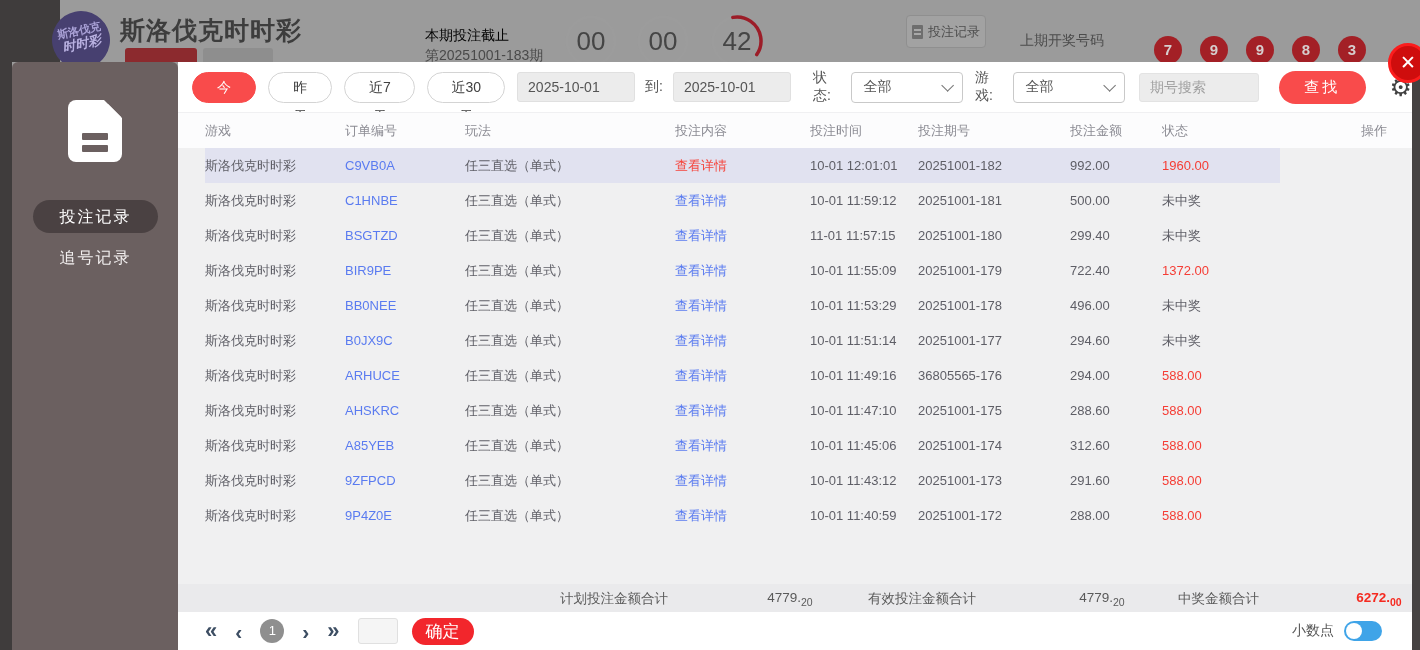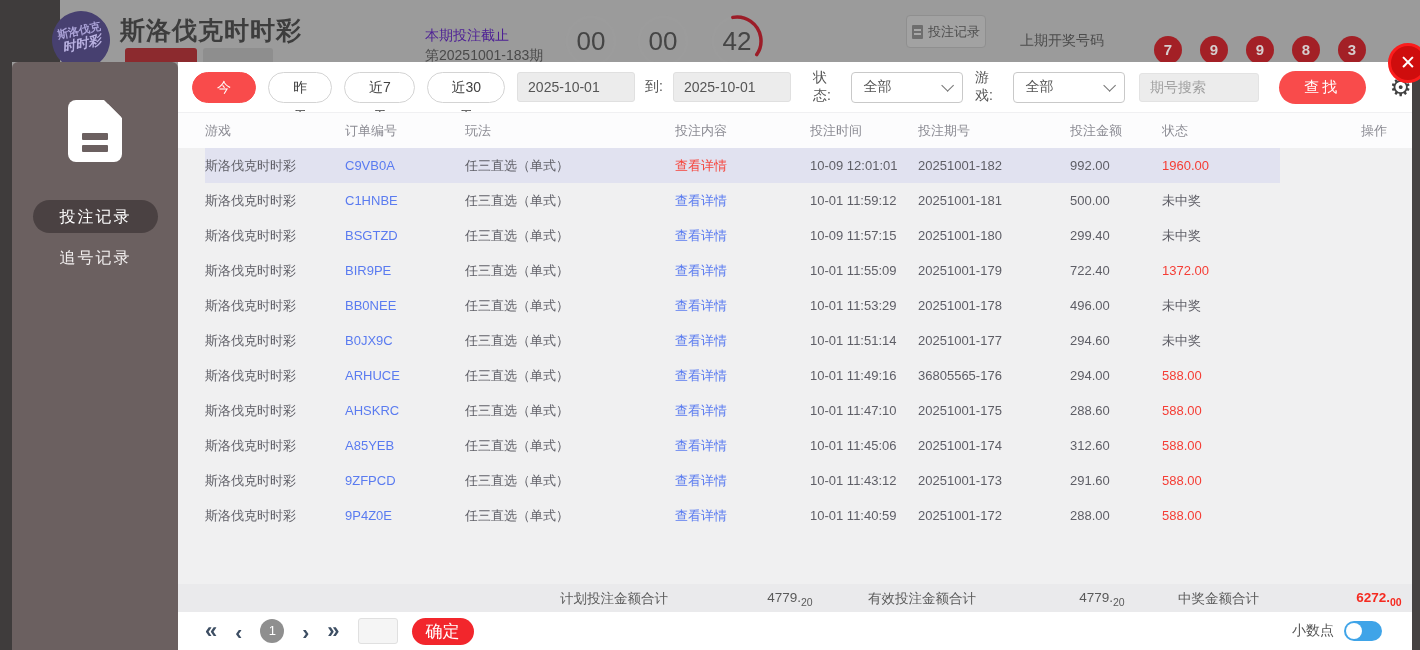--- a/index.html
+++ b/index.html
@@ -7,21 +7,21 @@
   body { font-family:"Liberation Sans","DejaVu Sans",sans-serif; background:#9b9b9b; position:relative; }
 
   
   .bg-header { position:absolute; left:0; top:0; width:1420px; height:62px; background:#9b9b9b; overflow:hidden; z-index:1; }
   .corner-dark { position:absolute; left:0; top:0; width:60px; height:62px; background:#3f3c3c; }
   .logo-badge { position:absolute; left:52px; top:11px; width:58px; height:58px; border-radius:50%; background:#474070; color:#a9a1d6; text-align:center; transform:rotate(-12deg); padding-top:13px; line-height:13px; font-size:11px; font-weight:bold; }
   .logo-badge .l2 { font-style:italic; font-size:13px; color:#b8b0e0; }
   .page-title { position:absolute; left:120px; top:14px; font-size:25px; font-weight:bold; color:#3d3d3d; letter-spacing:1px; }
   .hdr-btn-red { position:absolute; left:125px; top:48px; width:72px; height:26px; background:#8c2a2e; border-radius:3px; }
   .hdr-btn-grey { position:absolute; left:203px; top:48px; width:70px; height:26px; background:#8e8e8e; border-radius:3px; }
-  .deadline { position:absolute; left:425px; top:27px; font-size:14px; color:#4c1d95;font-family:Liberation Serif, serif; }
+  .deadline { position:absolute; left:425px; top:27px; font-size:14px; color:#000000;font-family:Liberation Serif, serif; }
   .deadline-period { position:absolute; left:425px; top:47px; font-size:14px; color:#4a4a4a; }
   .cd-circle { position:absolute; top:14px; width:54px; height:54px; }
   .cd-circle .num { position:absolute; left:0; top:12px; width:54px; text-align:center; font-size:26px; color:#454545; }
   .bet-rec-btn { position:absolute; left:906px; top:15px; width:80px; height:33px; background:#a2a2a2; border:1px solid #8f8f8f; border-radius:4px; display:flex; align-items:center; justify-content:center; gap:5px; font-size:13px; color:#4e4e4e; }
   .doc-mini { width:11px; height:14px; background:#6e6e6e; border-radius:1px; position:relative; }
   .doc-mini::before, .doc-mini::after { content:""; position:absolute; left:2px; height:2px; width:7px; background:#a8a8a8; }
   .doc-mini::before { top:4px; } .doc-mini::after { top:8px; }
   .lastdraw-label { position:absolute; left:1020px; top:32px; font-size:14px; color:#4c4c4c; }
   .ball { position:absolute; top:36px; width:28px; height:28px; border-radius:50%; background:#a32026; color:#d6cece; font-weight:bold; font-size:15px; text-align:center; line-height:28px; }
 
@@ -188,21 +188,21 @@
     <div class="c-r">状态</div>
     <div class="th-op">操作</div>
   </div>
 
   <div class="tbody" id="tbody">
     <div class="trow hl">
       <div class="c-game">斯洛伐克时时彩</div>
       <div><span class="order-link">C9VB0A</span></div>
       <div class="c-play">任三直选（单式）</div>
       <div><span class="detail-link red">查看详情</span></div>
-      <div class="c-time">10-09 12:01:01</div>
+      <div class="c-time">10-01 12:01:01</div>
       <div class="c-period">20251001-182</div>
       <div class="c-r c-amount">992.00</div>
       <div class="c-r c-status status-win">1960.00</div>
       <div class="c-op"></div>
     </div>
 
     <div class="trow">
       <div class="c-game">斯洛伐克时时彩</div>
       <div><span class="order-link">C1HNBE</span></div>
       <div class="c-play">任三直选（单式）</div>
@@ -212,21 +212,21 @@
       <div class="c-r c-amount">500.00</div>
       <div class="c-r c-status">未中奖</div>
       <div class="c-op"></div>
     </div>
 
     <div class="trow">
       <div class="c-game">斯洛伐克时时彩</div>
       <div><span class="order-link">BSGTZD</span></div>
       <div class="c-play">任三直选（单式）</div>
       <div><span class="detail-link">查看详情</span></div>
-      <div class="c-time">10-09 11:57:15</div>
+      <div class="c-time">11-01 11:57:15</div>
       <div class="c-period">20251001-180</div>
       <div class="c-r c-amount">299.40</div>
       <div class="c-r c-status">未中奖</div>
       <div class="c-op"></div>
     </div>
 
     <div class="trow">
       <div class="c-game">斯洛伐克时时彩</div>
       <div><span class="order-link">BIR9PE</span></div>
       <div class="c-play">任三直选（单式）</div>

